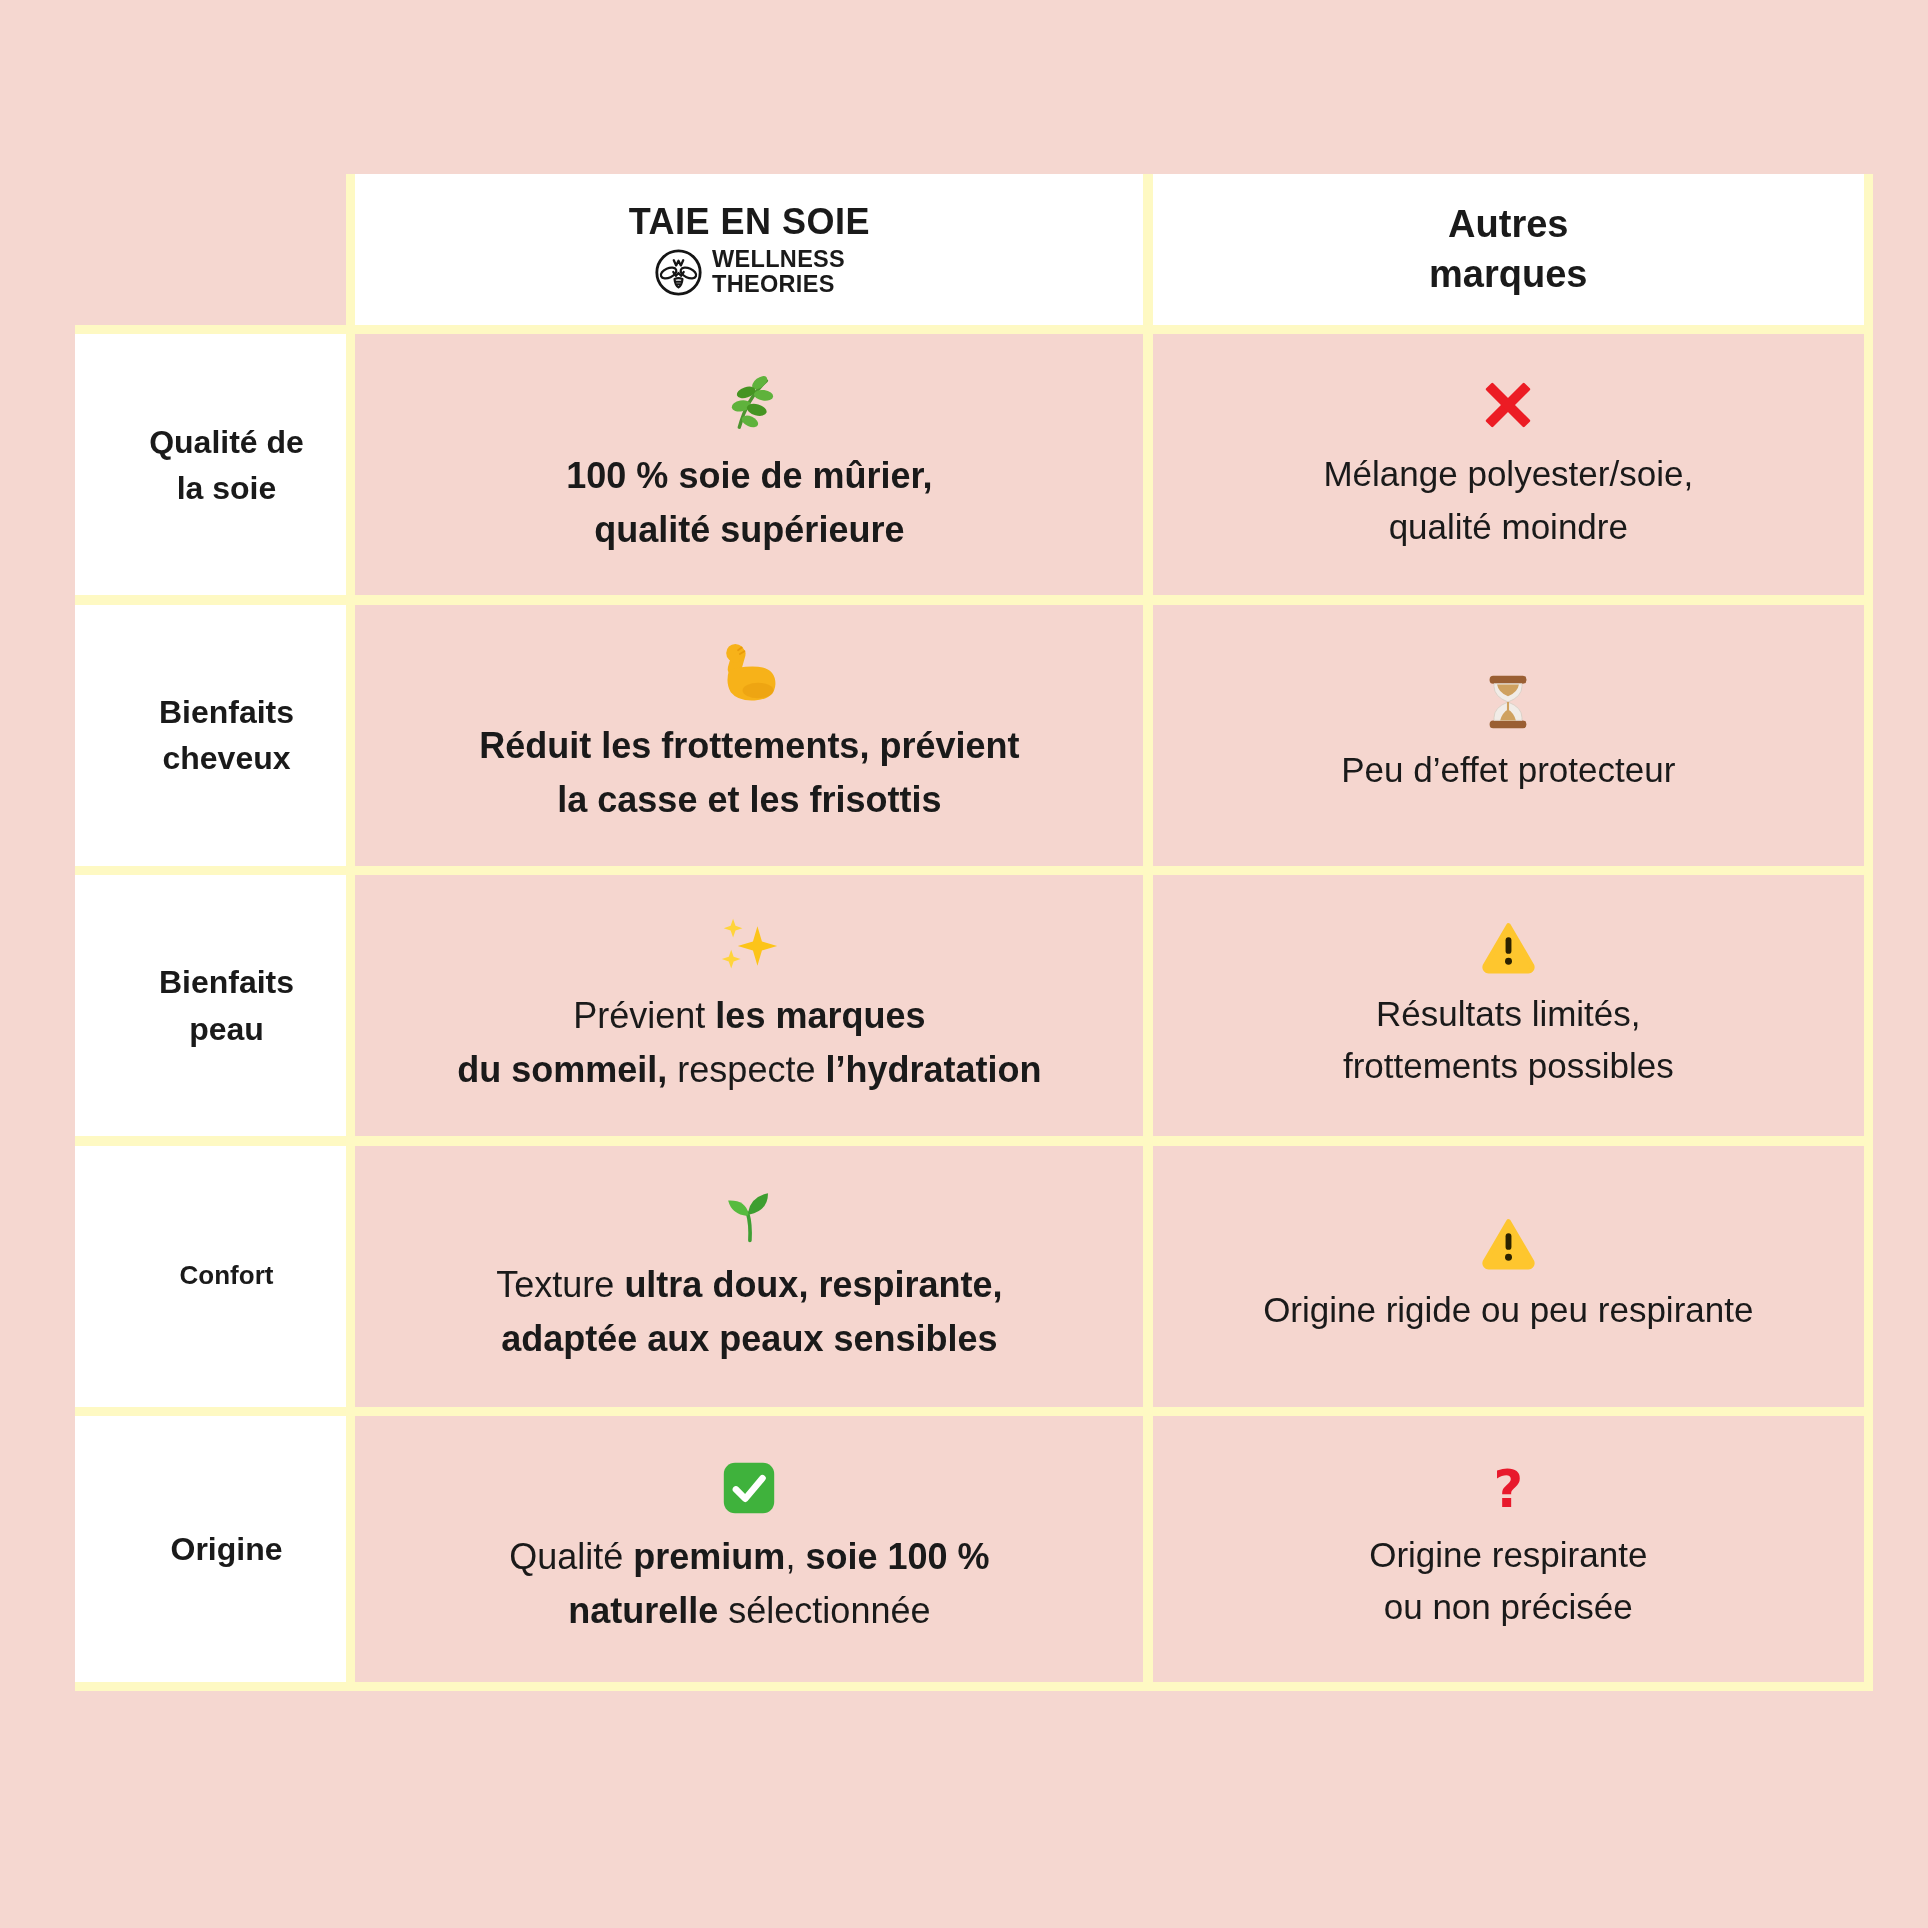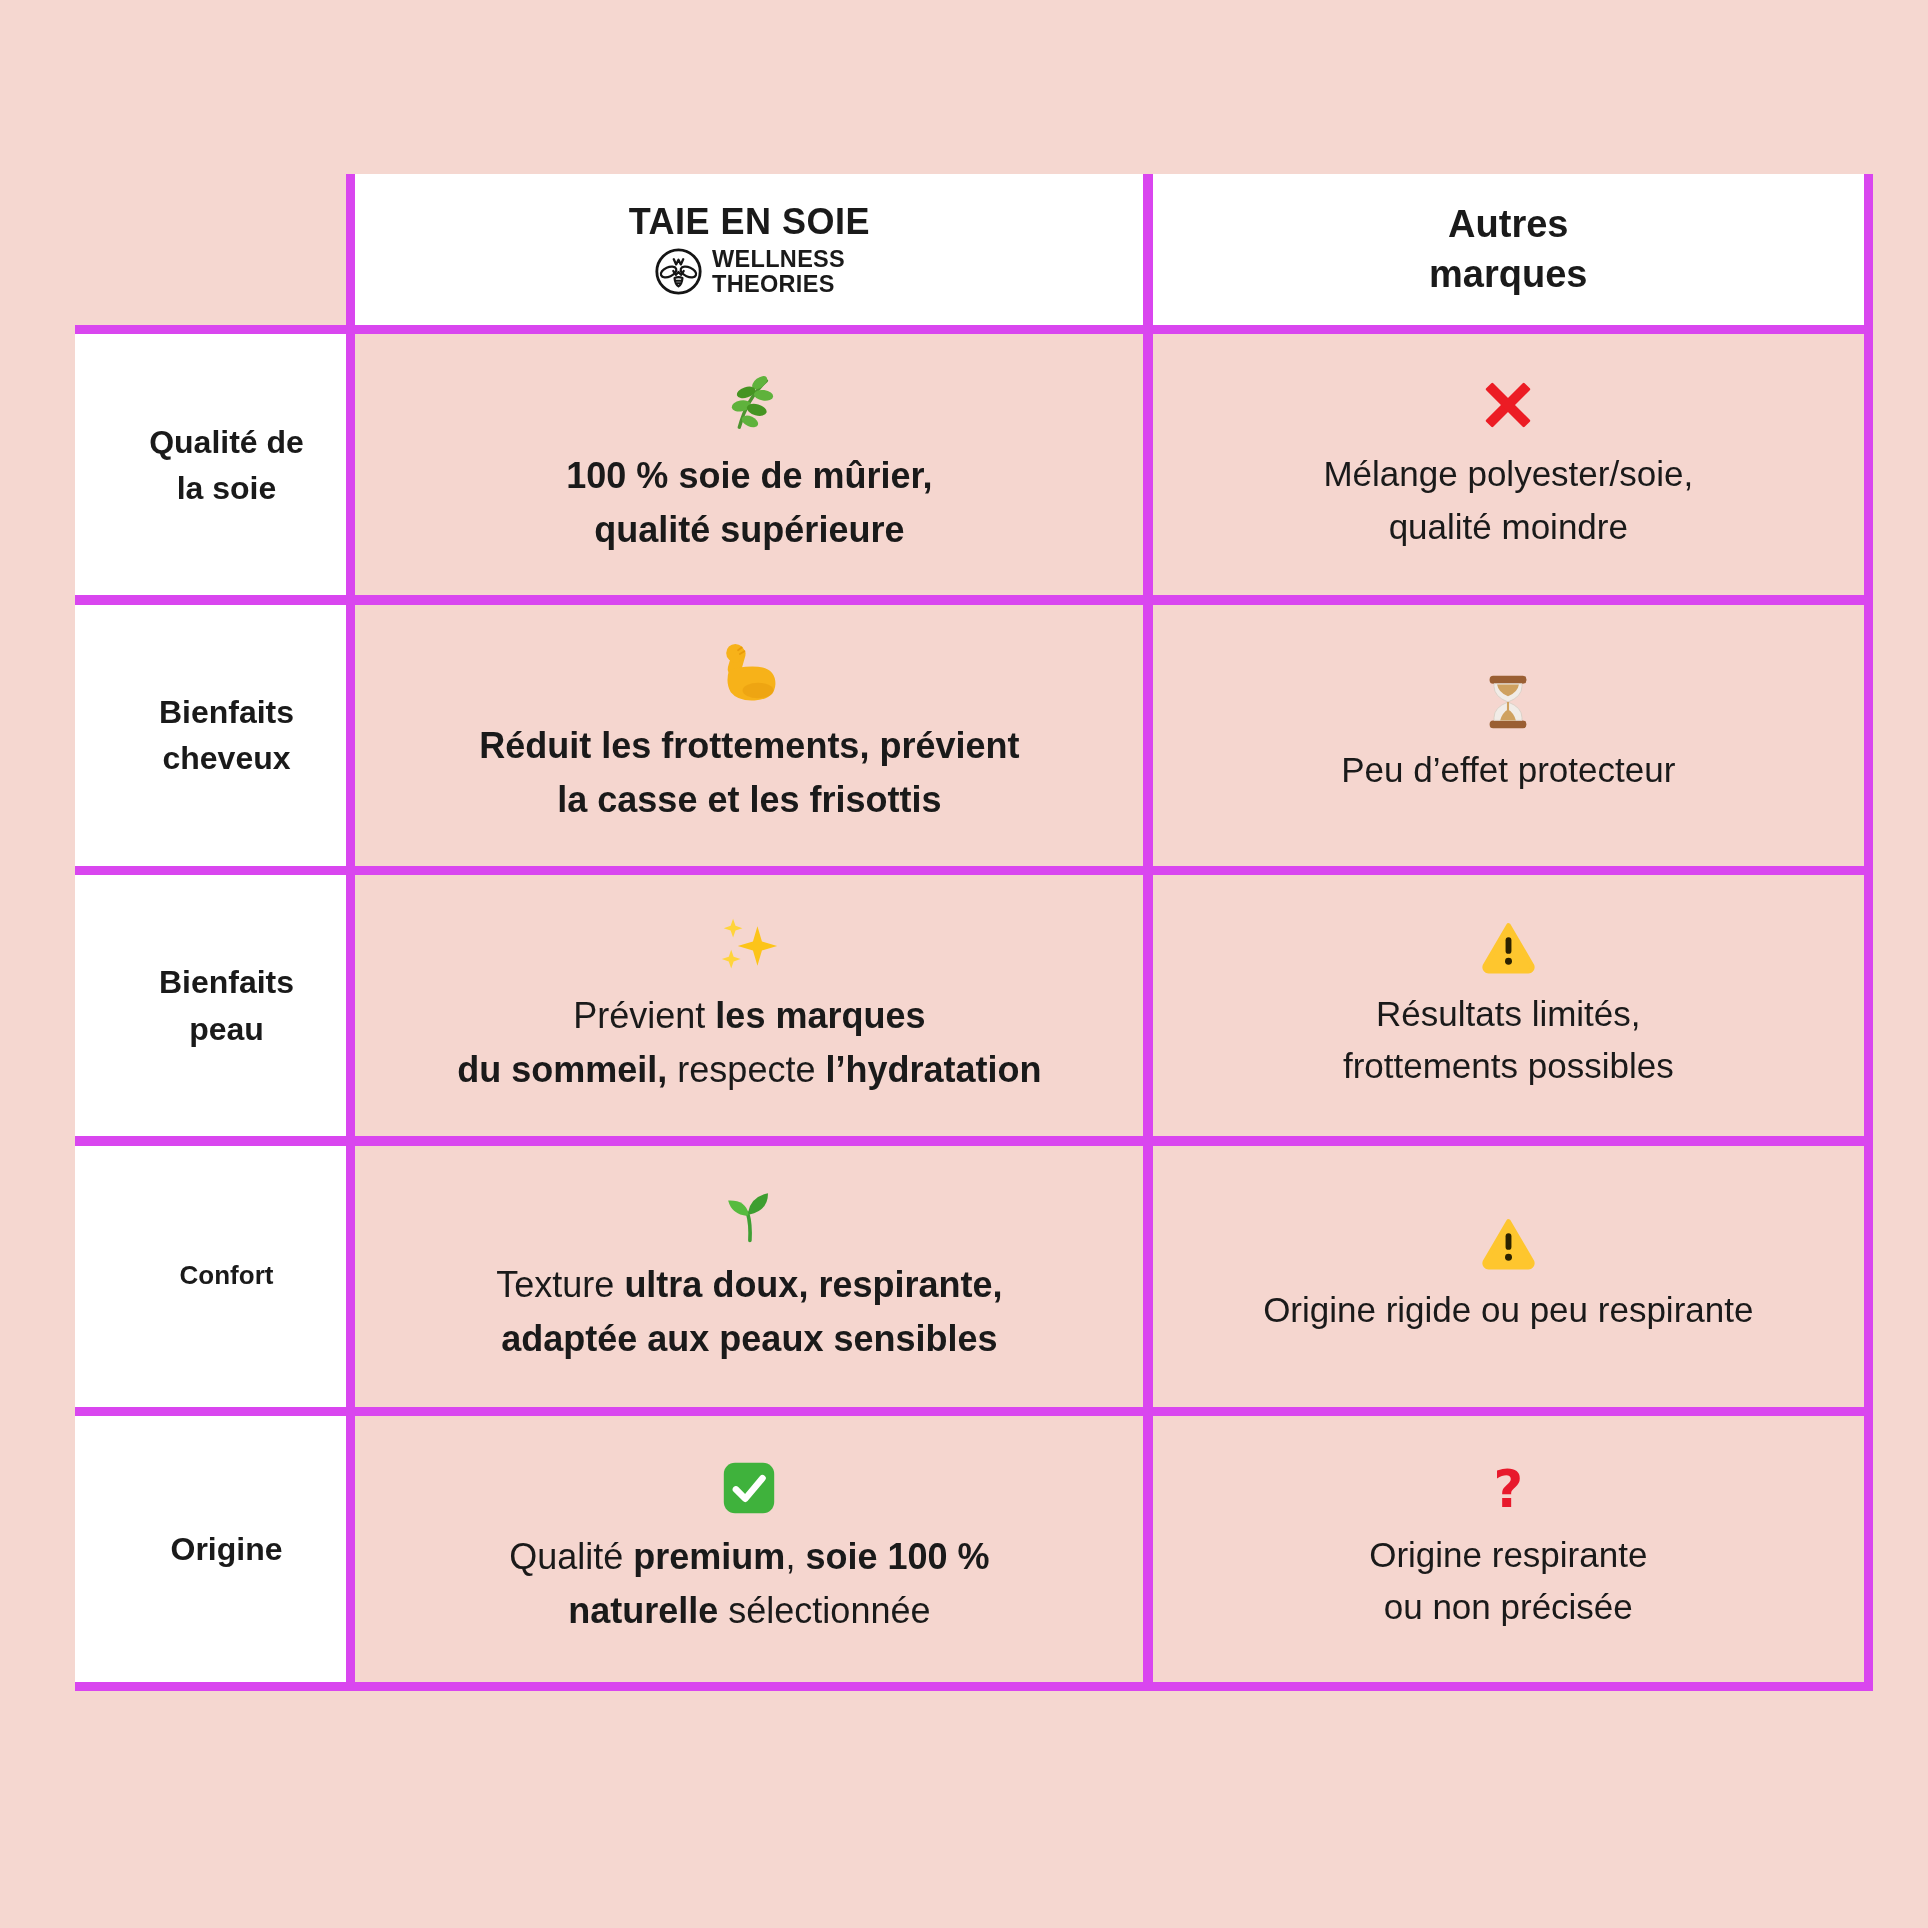--- a/index.html
+++ b/index.html
@@ -8,30 +8,30 @@
     background:#f5d7d0;
     font-family:"Liberation Sans","DejaVu Sans",sans-serif;
     color:#1a1a1a;
   }
   .table{
     position:absolute;left:75px;top:174px;
     display:grid;
     grid-template-columns:271px 788px 711px;
     grid-template-rows:151px 261px 261px 261px 261px 266px;
     gap:9.4px;
-    background:#d946ef;
+    background:#fef9c3;
     padding:0 9.4px 9.4px 0;
   }
   .cell{display:flex;flex-direction:column;align-items:center;justify-content:center;text-align:center;}
   .corner{background:#f5d7d0;}
   .head{background:#ffffff;}
   .labelcell{background:#ffffff;padding-left:32px;}
   .content{background:#f5d6cf;gap:14px;}
   .brand-title{font-size:36px;font-weight:700;letter-spacing:0.5px;line-height:1.1;}
-  .logo-row{display:flex;align-items:flex-start;justify-content:center;gap:9.4px;margin-top:5.6px;}
+  .logo-row{display:flex;align-items:center;justify-content:center;gap:9.4px;margin-top:5.6px;}
   .logo-text{font-size:23.5px;font-weight:700;line-height:1.08;text-align:left;letter-spacing:0.3px;}
   .others-title{font-size:38px;font-weight:700;line-height:1.3;white-space:pre-line;}
   .rowlabel{font-size:32px;font-weight:700;line-height:1.45;white-space:pre-line;}
   .rowlabel.small{font-size:26px;}
   .txt{white-space:pre-line;line-height:1.5;}
   .txt-brand{font-size:36px;}
   .txt-others{font-size:35px;}
   .icon{display:flex;align-items:center;justify-content:center;}
   .qmark{font-size:51px;line-height:1;font-weight:800;color:#e8192c;
          font-family:"DejaVu Sans","Liberation Sans",sans-serif;}

